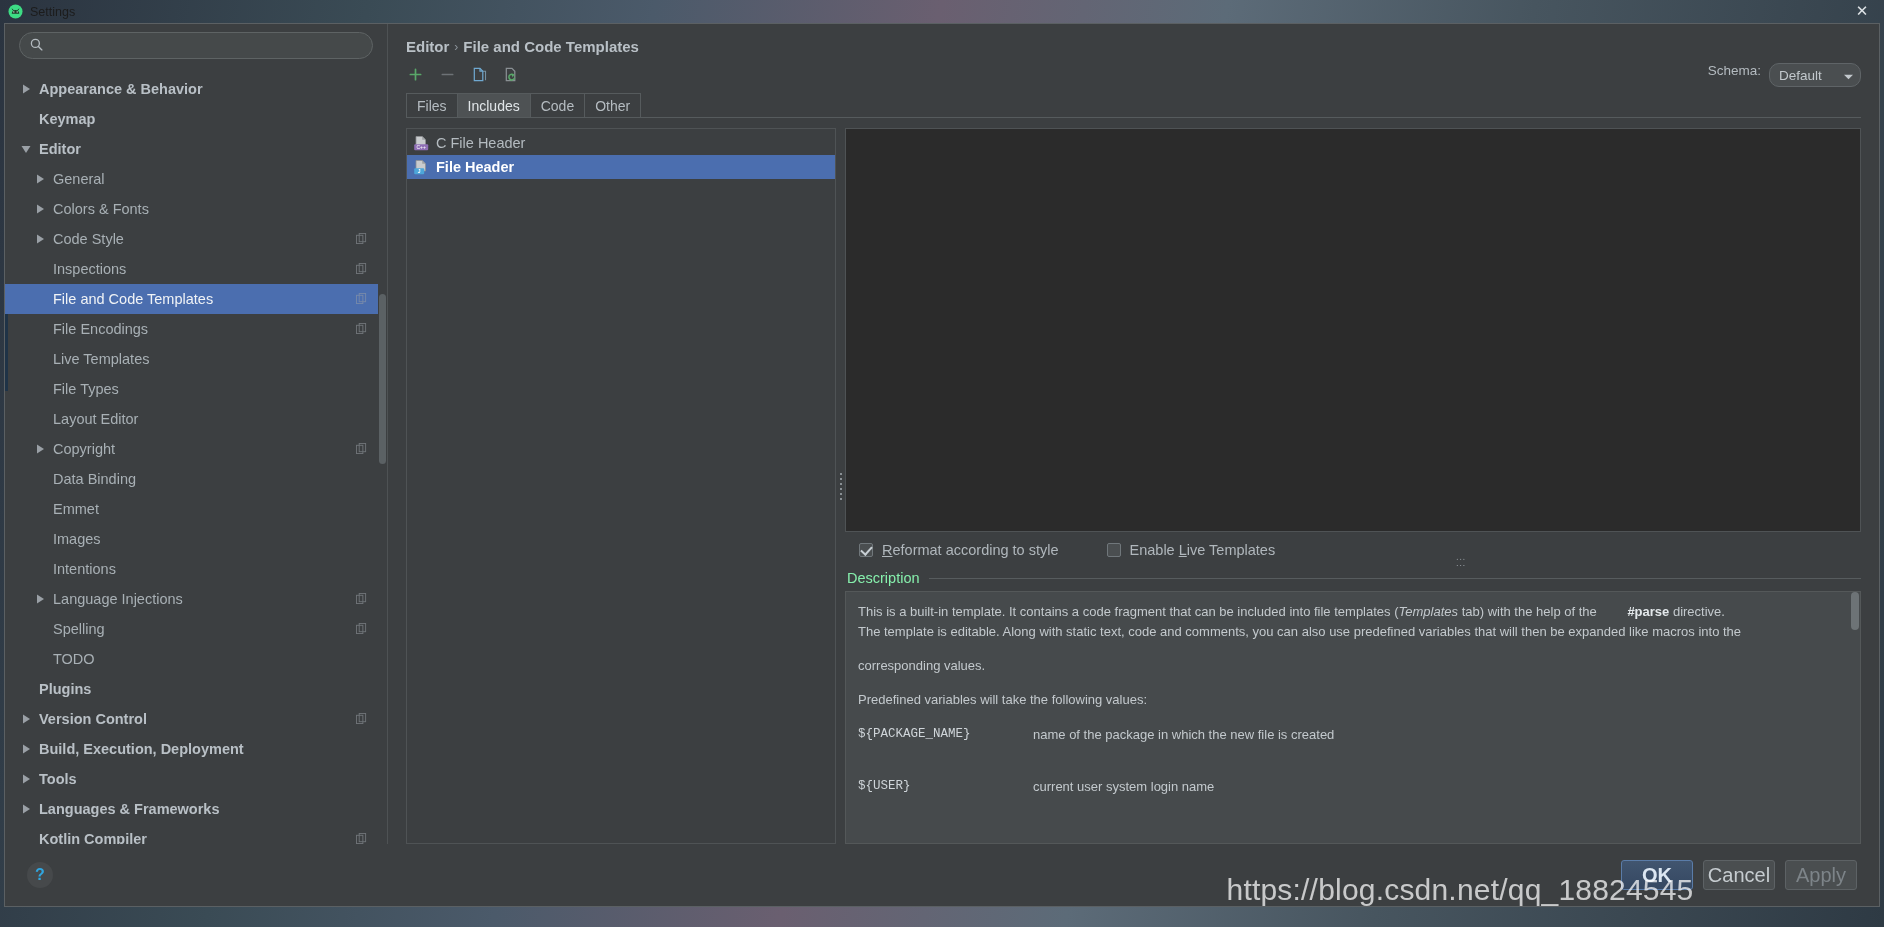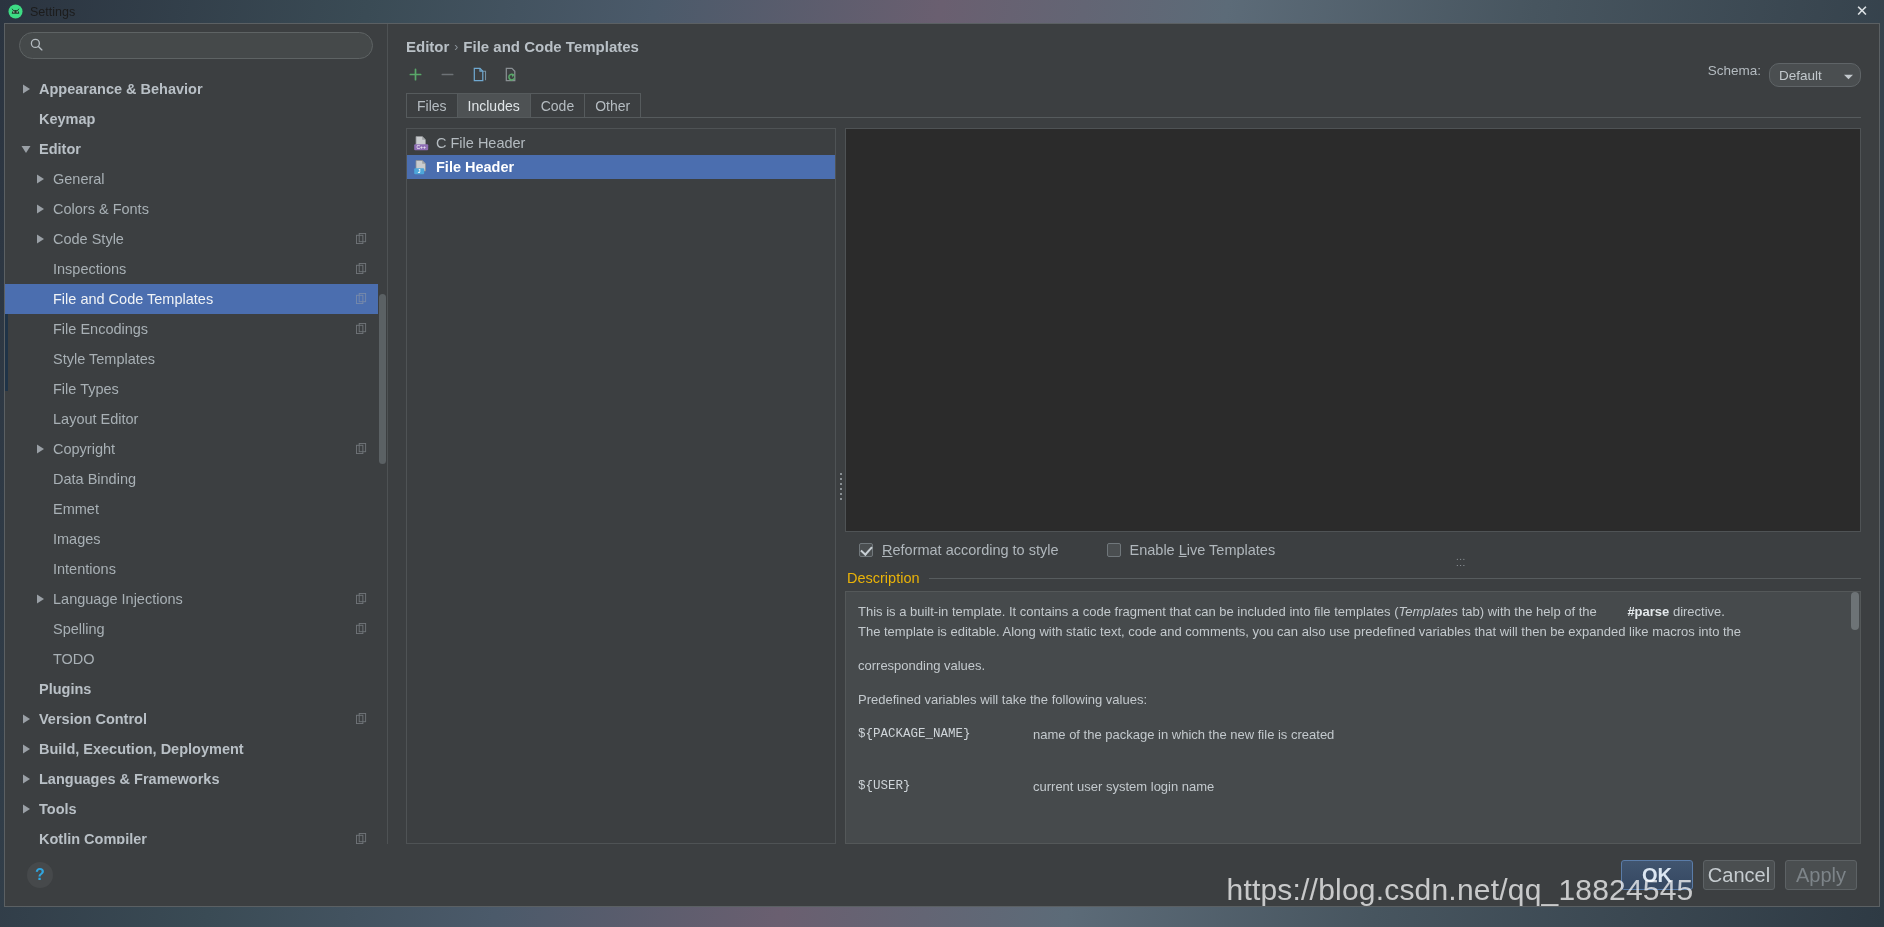--- a/index.html
+++ b/index.html
@@ -267,21 +267,21 @@
     border: solid #c8cfd4;
     border-width: 0 2px 2px 0;
     transform: rotate(42deg);
   }
   .u { text-decoration: underline; }
   #resize-grip {
     position:absolute; right: 395px; top: 23px;
     color:#8d9398; font-size: 10px; letter-spacing:1px;
   }
   #desc-label {
-    font-size: 14.5px; color:#eab308;
+    font-size: 14.5px; color:#86efac;
     padding: 2px 0 5px 2px;
     display:flex; align-items:center; gap:9px;
   }
   #desc-label .rule { flex:1; height:1px; background:#575c5e; }
   #desc-box {
     flex: 1;
     min-height: 0;
     background: #464a4c;
     border: 1px solid #545859;
     position: relative;
@@ -461,21 +461,21 @@
               <div class="tree-row lvl1">
                 <span class="arrow none"></span>
                 <span class="label">File Encodings</span>
                 <span class="copy-badge"><svg width="11" height="11" viewBox="0 0 12 12">
                     <rect x="0.5" y="2.5" width="7" height="9" fill="none" stroke="#9aa0a6" stroke-width="1"></rect>
                     <rect x="3.5" y="0.5" width="7" height="9" fill="none" stroke="#9aa0a6" stroke-width="1"></rect>
                   </svg></span>
               </div>
               <div class="tree-row lvl1">
                 <span class="arrow none"></span>
-                <span class="label">Style Templates</span>
+                <span class="label">Live Templates</span>
               </div>
               <div class="tree-row lvl1">
                 <span class="arrow none"></span>
                 <span class="label">File Types</span>
               </div>
               <div class="tree-row lvl1">
                 <span class="arrow none"></span>
                 <span class="label">Layout Editor</span>
               </div>
               <div class="tree-row lvl1">
@@ -553,29 +553,29 @@
                   </svg>
                 </span>
                 <span class="label">Build, Execution, Deployment</span>
               </div>
               <div class="tree-row lvl0 bold">
                 <span class="arrow">
                   <svg width="9" height="10" viewBox="0 0 9 10">
                     <path d="M1 0.5L8 5L1 9.5z" fill="#9aa0a6"></path>
                   </svg>
                 </span>
+                <span class="label">Tools</span>
+              </div>
+              <div class="tree-row lvl0 bold">
+                <span class="arrow">
+                  <svg width="9" height="10" viewBox="0 0 9 10">
+                    <path d="M1 0.5L8 5L1 9.5z" fill="#9aa0a6"></path>
+                  </svg>
+                </span>
                 <span class="label">Languages &amp; Frameworks</span>
-              </div>
-              <div class="tree-row lvl0 bold">
-                <span class="arrow">
-                  <svg width="9" height="10" viewBox="0 0 9 10">
-                    <path d="M1 0.5L8 5L1 9.5z" fill="#9aa0a6"></path>
-                  </svg>
-                </span>
-                <span class="label">Tools</span>
               </div>
               <div class="tree-row lvl0 bold">
                 <span class="arrow none"></span>
                 <span class="label">Kotlin Compiler</span>
                 <span class="copy-badge"><svg width="11" height="11" viewBox="0 0 12 12">
                     <rect x="0.5" y="2.5" width="7" height="9" fill="none" stroke="#9aa0a6" stroke-width="1"></rect>
                     <rect x="3.5" y="0.5" width="7" height="9" fill="none" stroke="#9aa0a6" stroke-width="1"></rect>
                   </svg></span>
               </div>
             </div>

